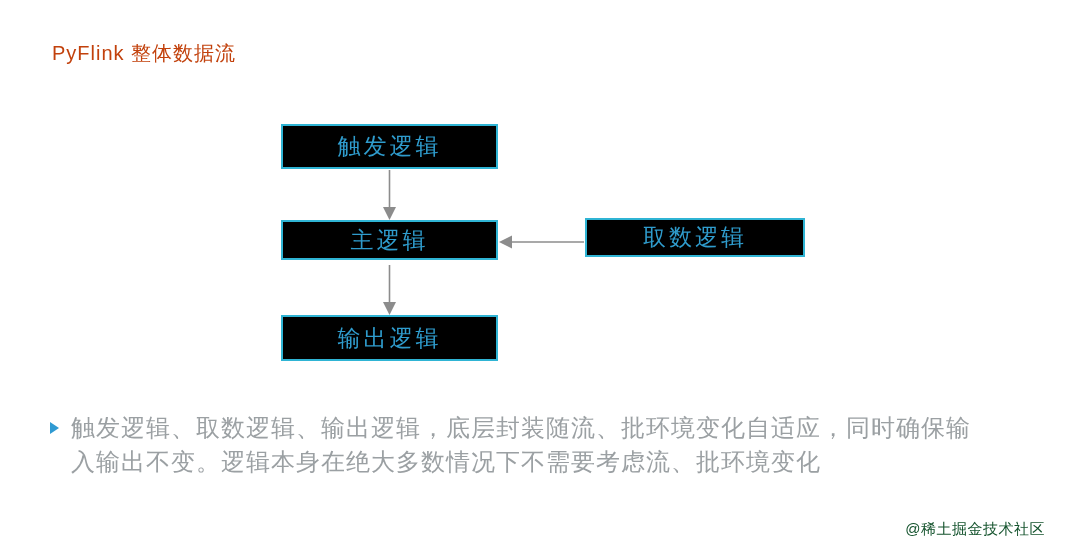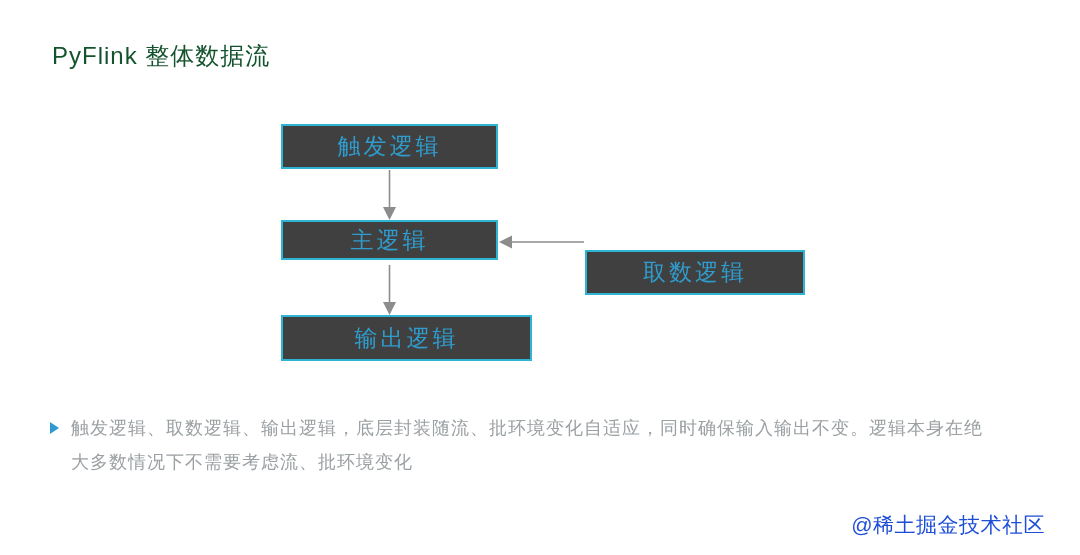--- a/index.html
+++ b/index.html
@@ -6,47 +6,47 @@
   html, body { width: 1080px; height: 555px; background: #ffffff; overflow: hidden; }
   body {
     position: relative;
     font-family: "Liberation Sans", "DejaVu Sans", sans-serif;
   }
 
   .page-title {
     position: absolute;
     left: 52px;
     top: 40px;
-    font-size: 24px;
+    font-size: 20px;
     font-weight: 500;
     letter-spacing: 1px;
-    color: #14532d;
+    color: #c2410c;
   }
 
   .diagram {
     position: absolute;
     left: 0; top: 0;
     width: 1080px; height: 555px;
   }
 
   .flow-node {
     position: absolute;
     border: 2px solid #2fb4d4;
-    background: #404040;
+    background: #000000;
     display: flex;
     align-items: center;
     justify-content: center;
     font-size: 23px;
     letter-spacing: 3px;
     color: #2f9ccd;
   }
   .node-trigger { left: 281px; top: 124px; width: 217px; height: 45px; }
   .node-main    { left: 281px; top: 220px; width: 217px; height: 40px; }
-  .node-fetch   { left: 585px; top: 218px; width: 220px; height: 45px; margin-top: 32px; }
-  .node-output  { left: 281px; top: 315px; width: 251px; height: 46px; }
+  .node-fetch   { left: 585px; top: 218px; width: 220px; height: 39px; }
+  .node-output  { left: 281px; top: 315px; width: 217px; height: 46px; }
 
   .arrows-layer {
     position: absolute;
     left: 0; top: 0;
     width: 1080px; height: 555px;
     pointer-events: none;
   }
 
   .bullets {
     position: absolute;
@@ -63,33 +63,33 @@
   .bullet-marker {
     flex: 0 0 auto;
     width: 0; height: 0;
     margin: 11px 12px 0 2px;
     border-left: 9px solid #2f9ad2;
     border-top: 6px solid transparent;
     border-bottom: 6px solid transparent;
   }
   .bullet-text {
     max-width: 918px;
-    font-size: 18px;
+    font-size: 24px;
     line-height: 34px;
     letter-spacing: 1px;
     color: #9ba0a3;
   }
 
   .watermark {
     position: absolute;
     right: 35px;
     bottom: 16px;
-    font-size: 21px;
+    font-size: 15px;
     letter-spacing: 0.5px;
-    color: #1d4ed8;
+    color: #14532d;
   }
 </style>
 </head>
 <body>
 
 <h1 class="page-title">PyFlink 整体数据流</h1>
 
 <div class="diagram">
 
   <svg class="arrows-layer" width="1080" height="555" viewBox="0 0 1080 555" xmlns="http://www.w3.org/2000/svg">

